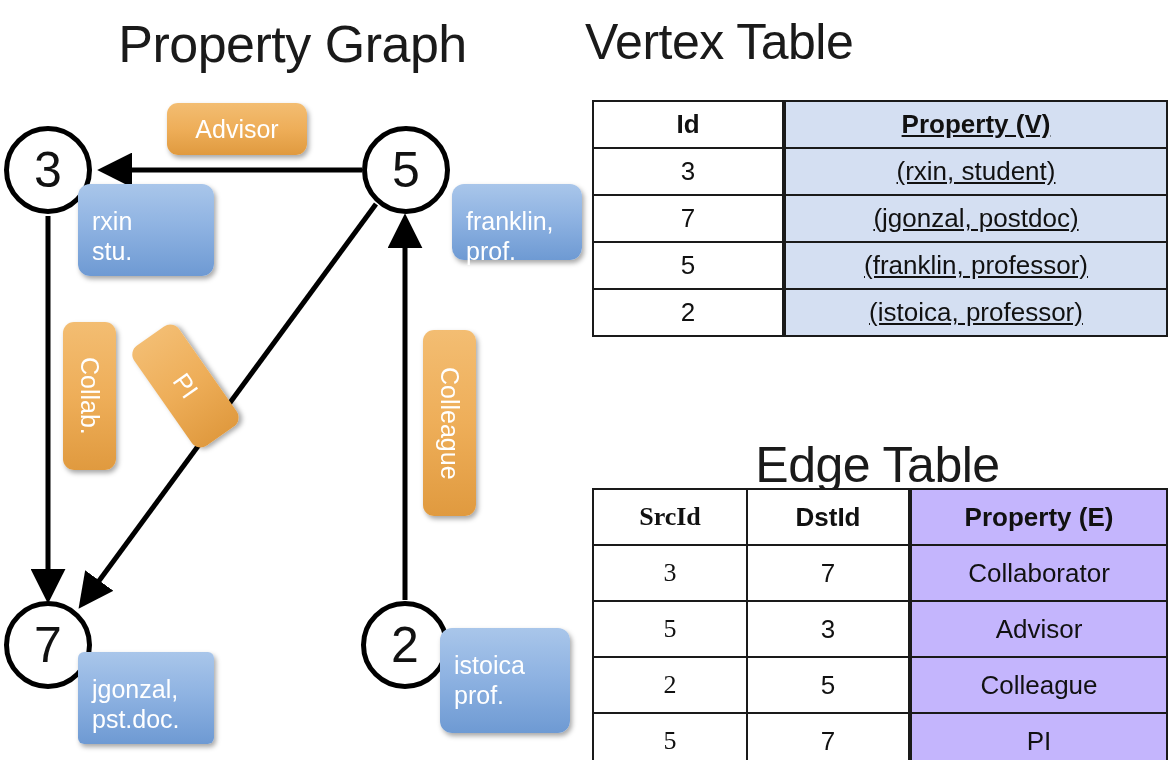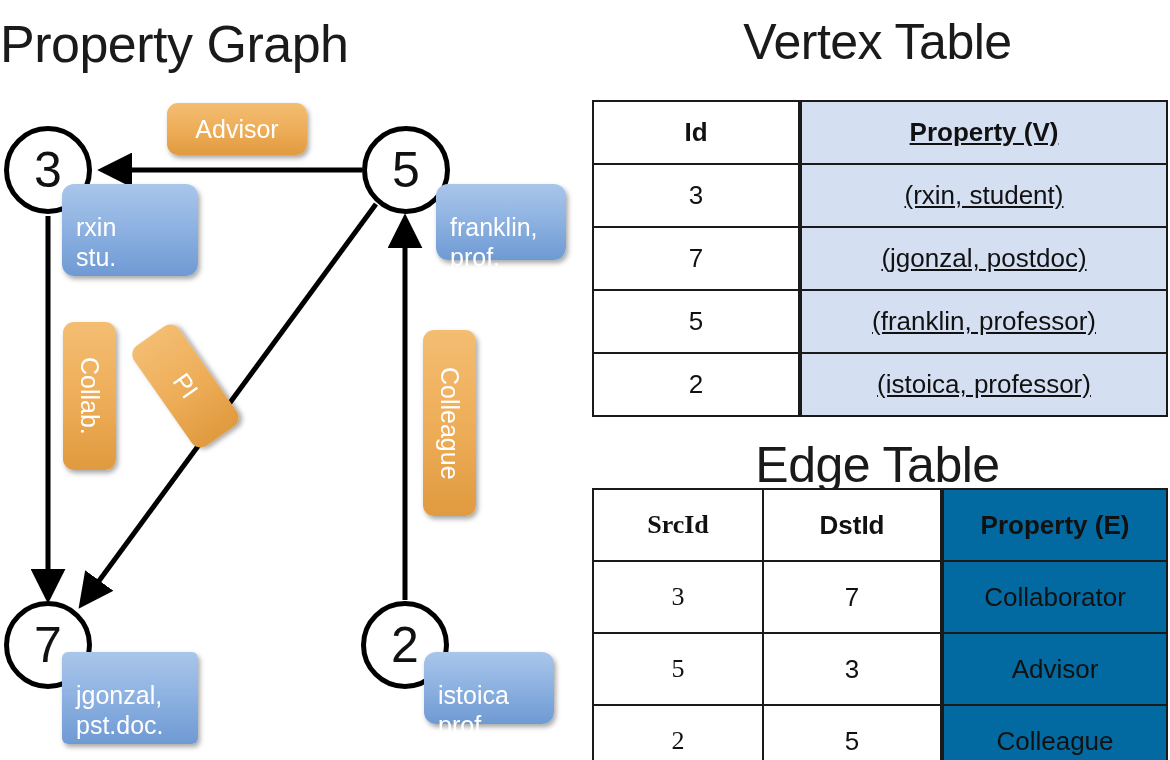--- a/index.html
+++ b/index.html
@@ -17,26 +17,27 @@
   .panel-title {
     position: absolute;
     font-family: "Liberation Sans", sans-serif;
     font-weight: 300;
     color: #1a1a1a;
     white-space: nowrap;
     letter-spacing: -0.5px;
   }
   #graph-title {
     left: 0; top: 14px; width: 585px;
+    text-align: center;
     font-size: 52px;
     line-height: 60px;
   }
   #vertex-title {
     left: 585px; top: 12px; width: 585px;
-    text-align: center;
+    text-align: left;
     font-size: 50px;
     line-height: 60px;
   }
   #edge-title {
     left: 585px; top: 404px; width: 585px;
     text-align: center;
     font-size: 50px;
     line-height: 60px;
     margin-top: 31px;
   }
@@ -69,24 +70,25 @@
     font-family: "Liberation Sans", sans-serif;
   }
   .node-label {
     position: absolute;
     border-radius: 12px;
     background: linear-gradient(to bottom, #a9c6ea 0%, #8fb3e2 45%, #6e9ad3 100%);
     box-shadow: 2px 3px 5px rgba(0,0,0,0.35);
     color: #ffffff;
     font-size: 25px;
     line-height: 30px;
-    padding: 28px 0 10px 14px;
+    padding: 22px 0 10px 14px;
     box-sizing: border-box;
     font-family: "Liberation Sans", sans-serif;
     font-weight: 300;
+    margin-left: 16px;
   }
   .edge-label {
     position: absolute;
     border-radius: 11px;
     background: linear-gradient(to bottom, #f3bd72 0%, #eeae59 50%, #e09a3f 100%);
     box-shadow: 2px 3px 5px rgba(0,0,0,0.35);
     color: #ffffff;
     font-size: 25px;
     font-family: "Liberation Sans", sans-serif;
     font-weight: 300;
@@ -103,38 +105,38 @@
     position: absolute;
     border-collapse: collapse;
     table-layout: fixed;
     font-family: "Liberation Sans", sans-serif;
   }
   table.grid td, table.grid th {
     border: 2px solid #1a1a1a;
     text-align: center;
     font-weight: 400;
     color: #111;
-    padding: 8px;
+    padding: 0;
   }
   table.grid th {
     font-weight: 700;
     font-size: 26px;
   }
   table.grid td { font-size: 26px; font-weight: 300; }
 
   #vertex-table { left: 592px; top: 100px; width: 576px; }
   #vertex-table th, #vertex-table td { height: 45px; }
   #vertex-table .col-id { width: 188px; background:#fff; }
   #vertex-table .col-prop { background: #d4dff2; border-left-width: 4px; text-decoration: underline; }
 
   #edge-table { left: 592px; top: 488px; width: 576px; }
   #edge-table th, #edge-table td { height: 54px; }
   #edge-table .col-src { width: 152px; background:#fff;font-family:Liberation Serif, serif; }
   #edge-table .col-dst { width: 160px; background:#fff; }
-  #edge-table .col-prop { background: #0369a1; border-left-width: 4px; }
+  #edge-table .col-prop { background: #c4b5fd; border-left-width: 4px; }
 </style>
 </head>
 <body>
 
 <div class="panel-title" id="graph-title">Property Graph</div>
 <div class="panel-title" id="vertex-title">Vertex Table</div>
 <div class="panel-title" id="edge-title">Edge Table</div>
 
 <div id="graph-area">
 
@@ -164,21 +166,21 @@
     <div>stu.</div>
   </div>
   <div class="node-label" style="left:436px; top:104px; width:130px; height:76px;">
     <div>franklin,</div>
     <div>prof.</div>
   </div>
   <div class="node-label" style="left:62px; top:572px; width:136px; height:92px;border-radius:6px;">
     <div>jgonzal,</div>
     <div>pst.doc.</div>
   </div>
-  <div class="node-label" style="left:424px; top:572px; width:130px; height:72px;">
+  <div class="node-label" style="left:424px; top:548px; width:130px; height:105px;">
     <div>istoica</div>
     <div>prof.</div>
   </div>
 
   <div class="edge-label" style="left:167px; top:23px; width:140px; height:52px;">Advisor</div>
 
   <div class="edge-label rot90" style="left:63px; top:242px; width:53px; height:148px;">Collab.</div>
 
   <div class="edge-label rot90" style="left:158px; top:245px; width:55px; height:122px; transform:rotate(-35deg);">PI</div>
 

